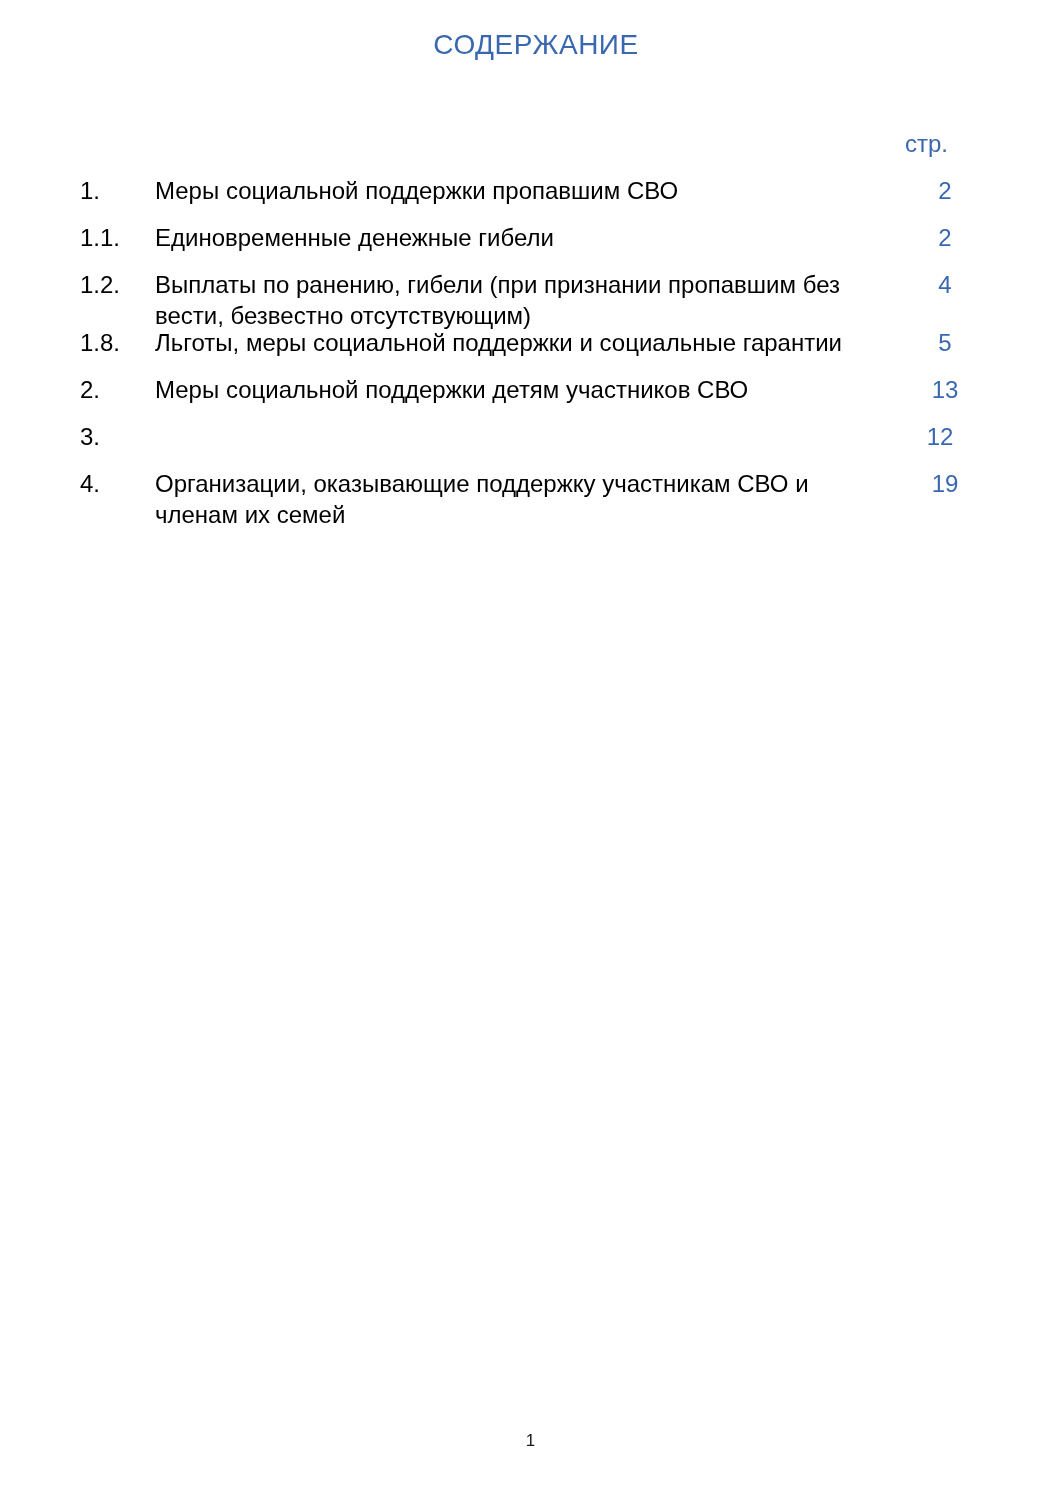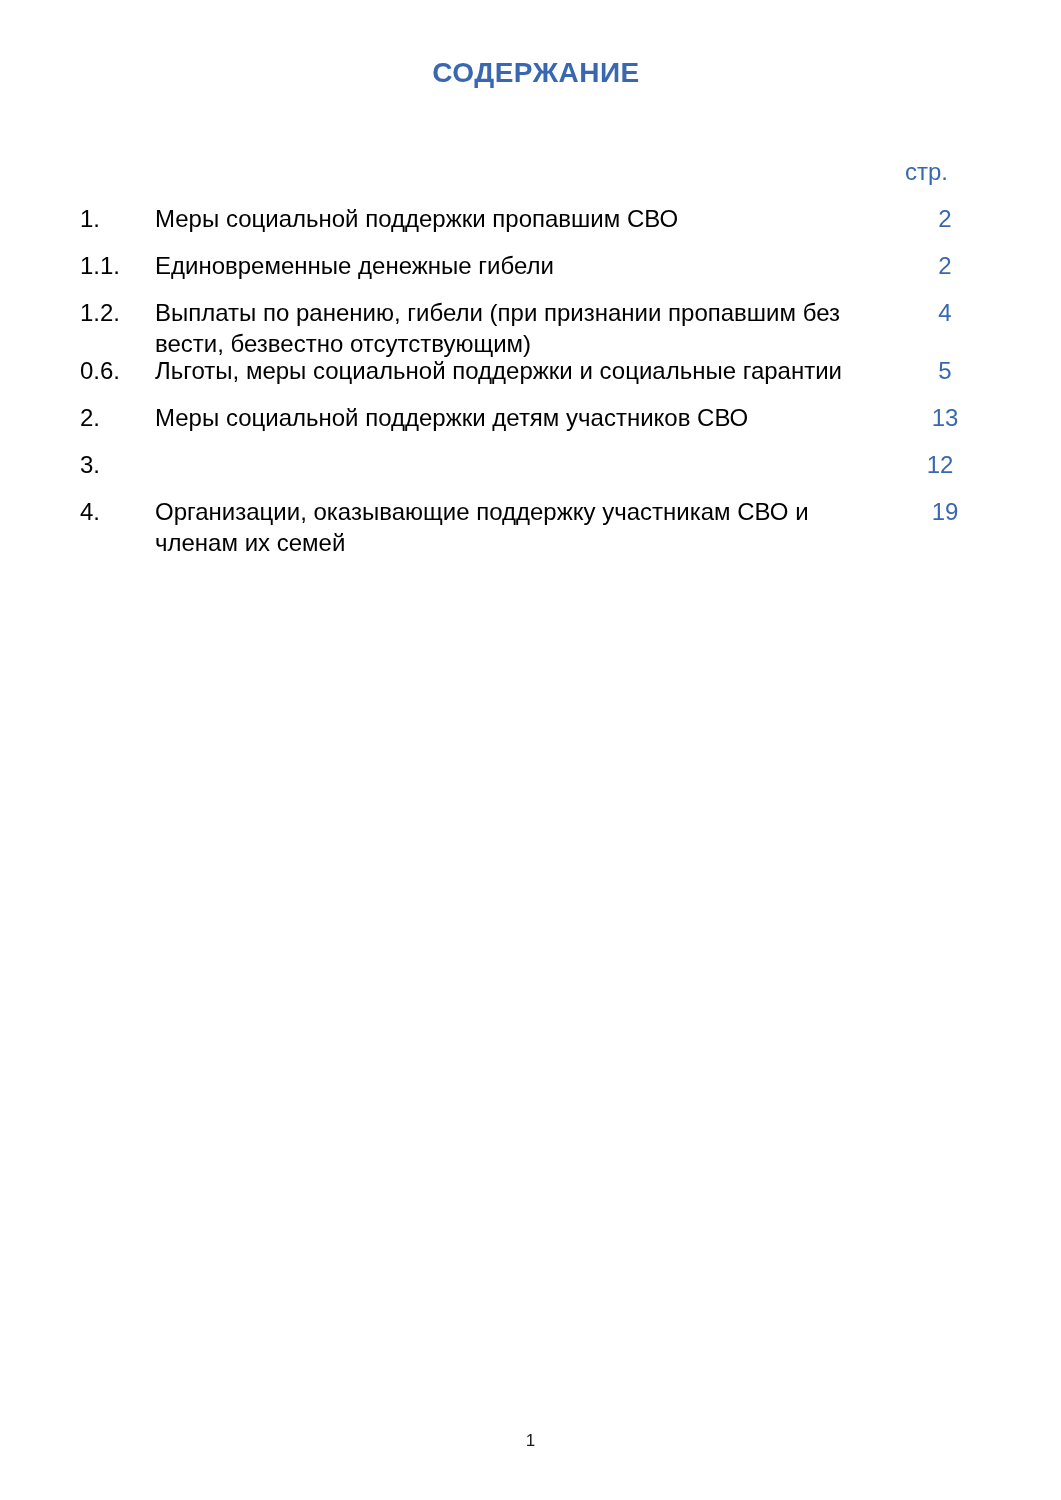--- a/index.html
+++ b/index.html
@@ -6,25 +6,25 @@
   html, body { background: #ffffff; }
   body {
     width: 1061px;
     height: 1500px;
     position: relative;
     overflow: hidden;
     font-family: "Liberation Sans", "DejaVu Sans", sans-serif;
     color: #000000;
   }
   .doc-title {
-    margin-top: 56px;
+    margin-top: 28px;
     text-align: center;
     font-size: 28px;
     line-height: 34px;
-    font-weight: bold;
+    font-weight: normal;
     color: var(--accent, #3a68b0);
     letter-spacing: 0.5px;
     padding-left: 11px;
   }
   .toc-wrap {
     margin-left: 80px;
     margin-right: 86px; 
   }
   .toc-header-row {
     margin-top: 66px;
@@ -99,21 +99,21 @@
   </div>
 
   <div class="toc-row">
     <div class="toc-num">1.2.</div>
     <div class="toc-title">Выплаты по ранению, гибели (при признании пропавшим без
 вести, безвестно отсутствующим)</div>
     <div class="toc-page">4</div>
   </div>
 
   <div class="toc-row">
-    <div class="toc-num">0.6.</div>
+    <div class="toc-num">1.8.</div>
     <div class="toc-title">Льготы, меры социальной поддержки и социальные гарантии</div>
     <div class="toc-page">5</div>
   </div>
 
   <div class="toc-row">
     <div class="toc-num">2.</div>
     <div class="toc-title">Меры социальной поддержки детям участников СВО</div>
     <div class="toc-page">13</div>
   </div>
 

